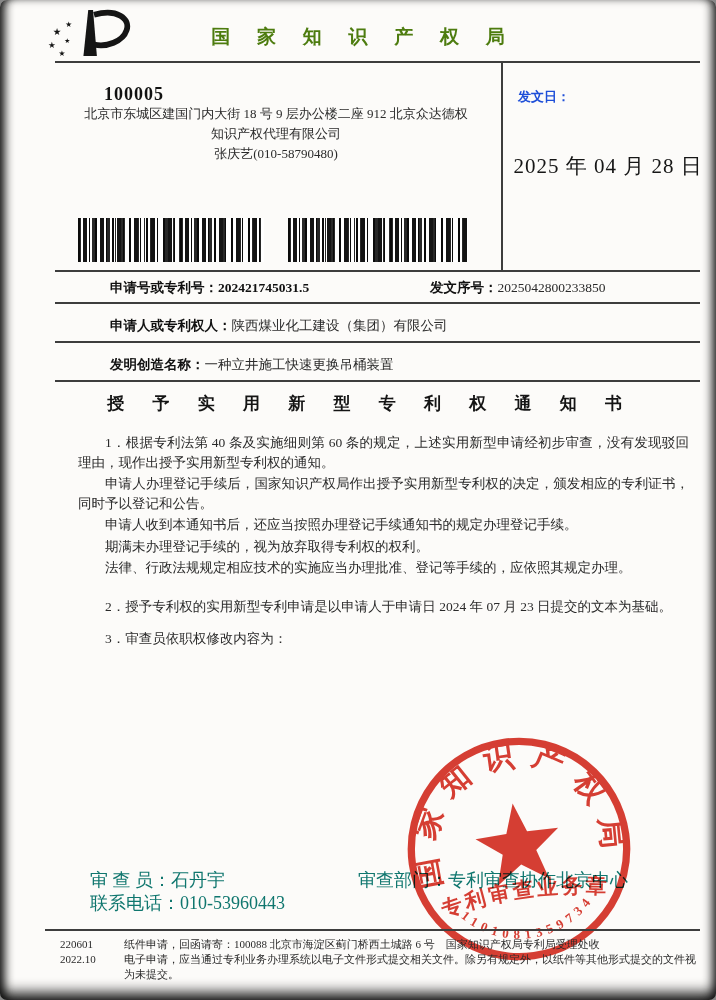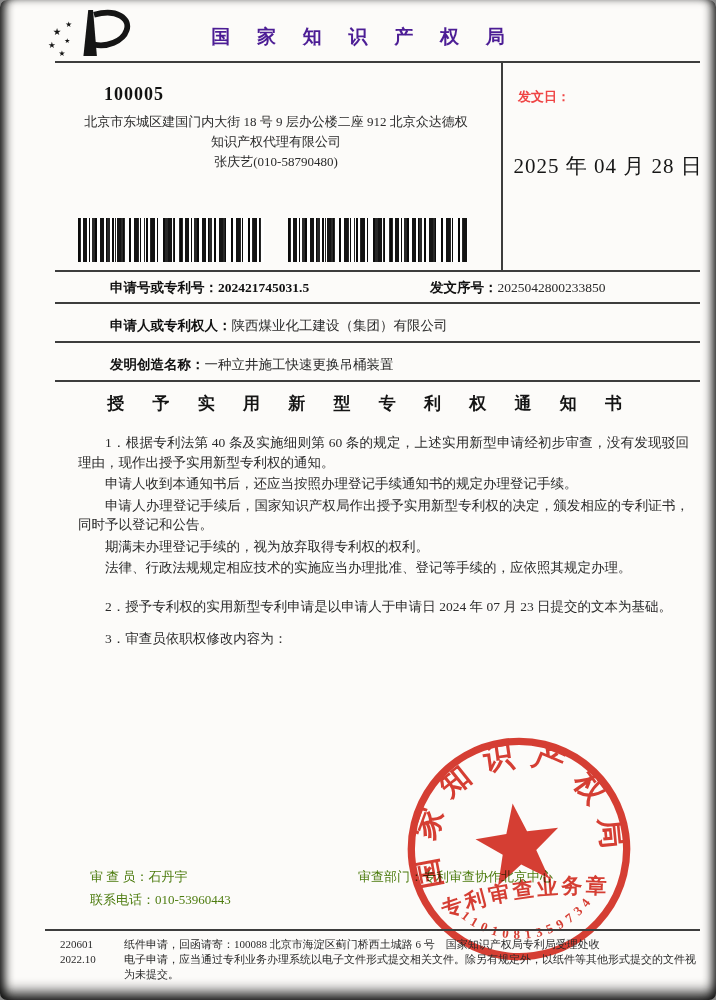--- a/index.html
+++ b/index.html
@@ -12,30 +12,30 @@
       inset -12px 0 10px -8px rgba(15,15,15,.9),
       inset 0 -18px 14px -11px rgba(5,5,5,.95),
       inset 0 5px 6px -4px rgba(90,90,90,.55);
   }
   .rule{position:absolute;background:#3d3d3d;height:2px;}
   .vrule{position:absolute;background:#3d3d3d;width:2px;}
 
   
   .agency-title{
     position:absolute;top:24px;left:0;width:100%;text-align:center;
-    font-size:19px;font-weight:bold;letter-spacing:11px;color:#4c1d95;
+    font-size:19px;font-weight:bold;letter-spacing:11px;color:#4d7c0f;
     padding-left:11px;box-sizing:border-box;
   }
   .logo{position:absolute;left:46px;top:8px;width:96px;height:52px;}
 
   
   .recipient{position:absolute;left:58px;top:84px;width:436px;font-size:13px;line-height:20px;text-align:center;color:#2a2a2a;}
-  .postcode{display:block;text-align:left;padding-left:46px;font-size:18px;font-weight:bold;color:#111;margin-bottom:8px;letter-spacing:1px;}
+  .postcode{display:block;text-align:left;padding-left:46px;font-size:18px;font-weight:bold;color:#111;margin-bottom:0;letter-spacing:1px;}
 
-  .dispatch-label{position:absolute;left:518px;top:88px;font-size:13px;font-weight:bold;color:#ef4444;}
+  .dispatch-label{position:absolute;left:518px;top:88px;font-size:13px;font-weight:bold;color:#1d4ed8;}
   .dispatch-date{position:absolute;left:504px;top:152px;width:208px;text-align:center;font-size:21px;color:#161616;letter-spacing:1px;}
 
   
   .barcode{
     position:absolute;top:218px;height:44px;background-color:#fff;
     background-image:
       repeating-linear-gradient(90deg,#0b0b0b 0 2px,rgba(0,0,0,0) 2px 5px,#141414 5px 9px,rgba(0,0,0,0) 9px 11px,#0b0b0b 11px 12px,rgba(0,0,0,0) 12px 17px),
       repeating-linear-gradient(90deg,rgba(10,10,10,.88) 0 3px,rgba(0,0,0,0) 3px 8px,rgba(20,20,20,.92) 8px 9px,rgba(0,0,0,0) 9px 14px,rgba(5,5,5,.85) 14px 18px,rgba(0,0,0,0) 18px 29px);
   }
   .barcode.b1{left:78px;width:186px;}
@@ -48,21 +48,21 @@
 
   
   .doc-title{position:absolute;top:392px;left:0;width:100%;text-align:center;
     font-size:17px;font-weight:bold;letter-spacing:12px;color:#141414;padding-left:25px;box-sizing:border-box;}
   .body-text{position:absolute;top:433px;left:78px;width:614px;font-size:13.5px;line-height:19.5px;color:#2a2a2a;text-align:justify;}
   .body-text p{margin:0 3px 2px 0;text-indent:2em;}
   .body-text p.gap-big{margin-top:19px;}
   .body-text p.gap-med{margin-top:13px;}
 
   
-  .signoff-line{position:absolute;font-size:13px;color:#4d7c0f;white-space:nowrap;}
+  .signoff-line{position:absolute;font-size:18px;color:#0f766e;white-space:nowrap;}
 
   
   .seal{position:absolute;left:404px;top:734px;width:230px;height:230px;
     mix-blend-mode:multiply;opacity:.9;}
 
   
   .footer-codes{position:absolute;left:60px;top:937px;font-size:11px;line-height:15px;color:#2a2a2a;}
   .footer-text{position:absolute;left:124px;top:937px;width:574px;font-size:11px;line-height:15px;color:#2a2a2a;}
   .footer-text p{margin:0;}
 </style>
@@ -114,22 +114,22 @@
   <div class="meta-row" style="top:317px;text-align:center;">
     <span class="meta-label">申请人或专利权人：</span><span>陕西煤业化工建设（集团）有限公司</span>
   </div>
   <div class="meta-row" style="top:356px;">
     <span class="meta-label">发明创造名称：</span><span>一种立井施工快速更换吊桶装置</span>
   </div>
 
   <div class="doc-title">授 予 实 用 新 型 专 利 权 通 知 书</div>
   <div class="body-text">
     <p>1．根据专利法第 40 条及实施细则第 60 条的规定，上述实用新型申请经初步审查，没有发现驳回理由，现作出授予实用新型专利权的通知。</p>
+    <p>申请人办理登记手续后，国家知识产权局作出授予实用新型专利权的决定，颁发相应的专利证书，同时予以登记和公告。</p>
     <p>申请人收到本通知书后，还应当按照办理登记手续通知书的规定办理登记手续。</p>
-    <p>申请人办理登记手续后，国家知识产权局作出授予实用新型专利权的决定，颁发相应的专利证书，同时予以登记和公告。</p>
     <p>期满未办理登记手续的，视为放弃取得专利权的权利。</p>
     <p>法律、行政法规规定相应技术的实施应当办理批准、登记等手续的，应依照其规定办理。</p>
     <p class="gap-big">2．授予专利权的实用新型专利申请是以申请人于申请日 2024 年 07 月 23 日提交的文本为基础。</p>
     <p class="gap-med">3．审查员依职权修改内容为：</p>
   </div>
 
   <div class="signoff-line" style="left:90px;top:868px;">
     <span>审 查 员：</span><span>石丹宇</span>
   </div>
   <div class="signoff-line" style="left:90px;top:891px;">

